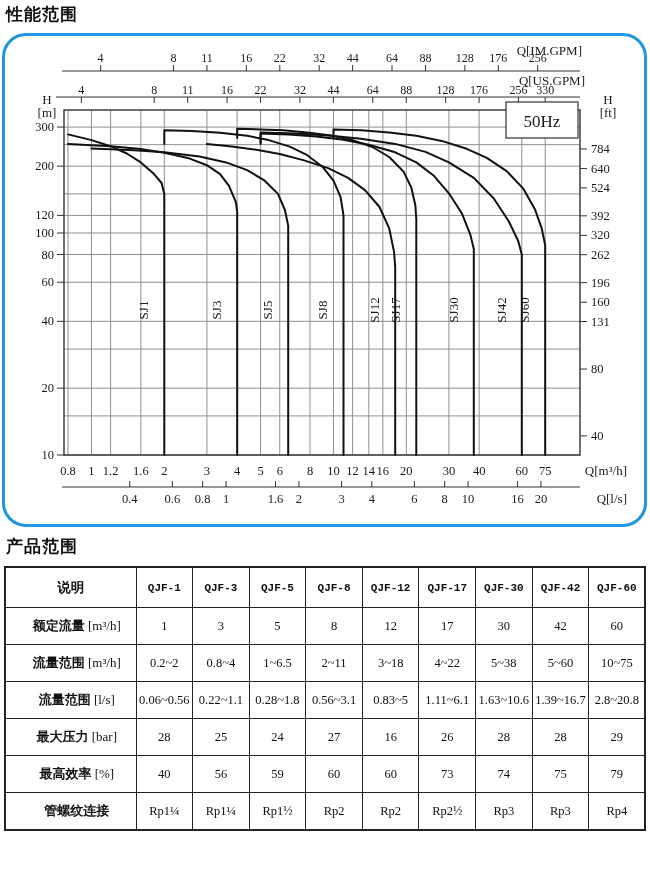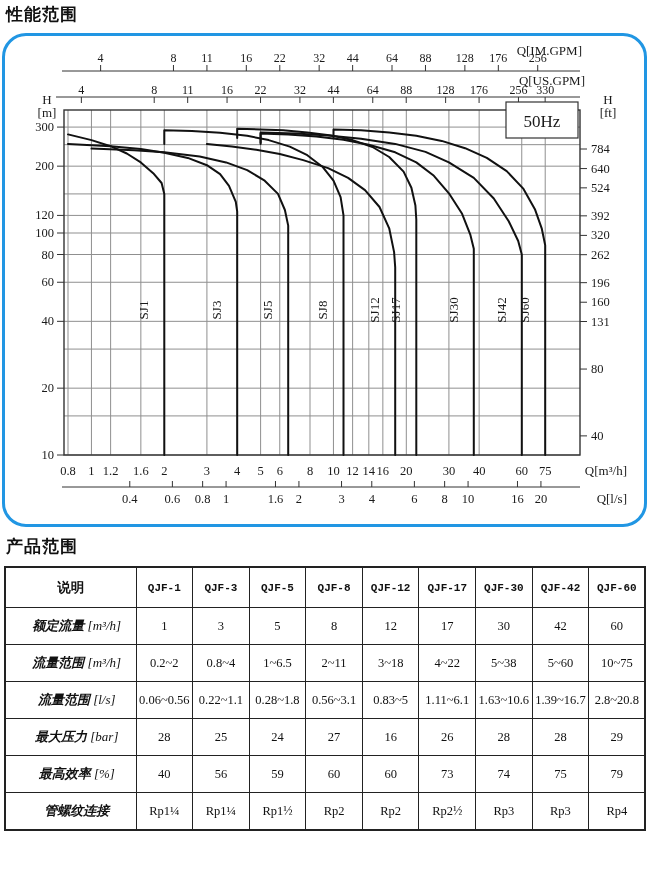--- a/index.html
+++ b/index.html
@@ -24,21 +24,21 @@
     font-family:"Liberation Serif",serif;font-size:12.5px;color:#111;
   }
   #spec-table td,#spec-table th{
     border:1px solid #222;text-align:center;padding:0;white-space:nowrap;
     overflow:hidden;
   }
   #spec-table{border:2px solid #222;}
   #spec-table thead th{height:39px;font-weight:bold;margin-left:38px;}
   #spec-table tbody td{height:36px;}
   .col-head{font-family:"Liberation Mono",monospace;font-size:11px;}
-  .row-label{text-align:left;padding-left:12px !important;font-style:italic;}
+  .row-label{text-align:left;padding-left:12px !important;}
   .row-label .cn{font-family:"DejaVu Sans",sans-serif;font-weight:bold;font-size:13px;}
   .row-label .unit{font-family:"Liberation Serif",serif;font-size:13px;}
   .desc-head{font-family:"DejaVu Sans",sans-serif;font-weight:bold;font-size:13.5px;}
 </style>
 </head>
 <body>
 
 <div class="section-title" id="perf-title">性能范围</div>
 
 <div id="chart-box"></div>

